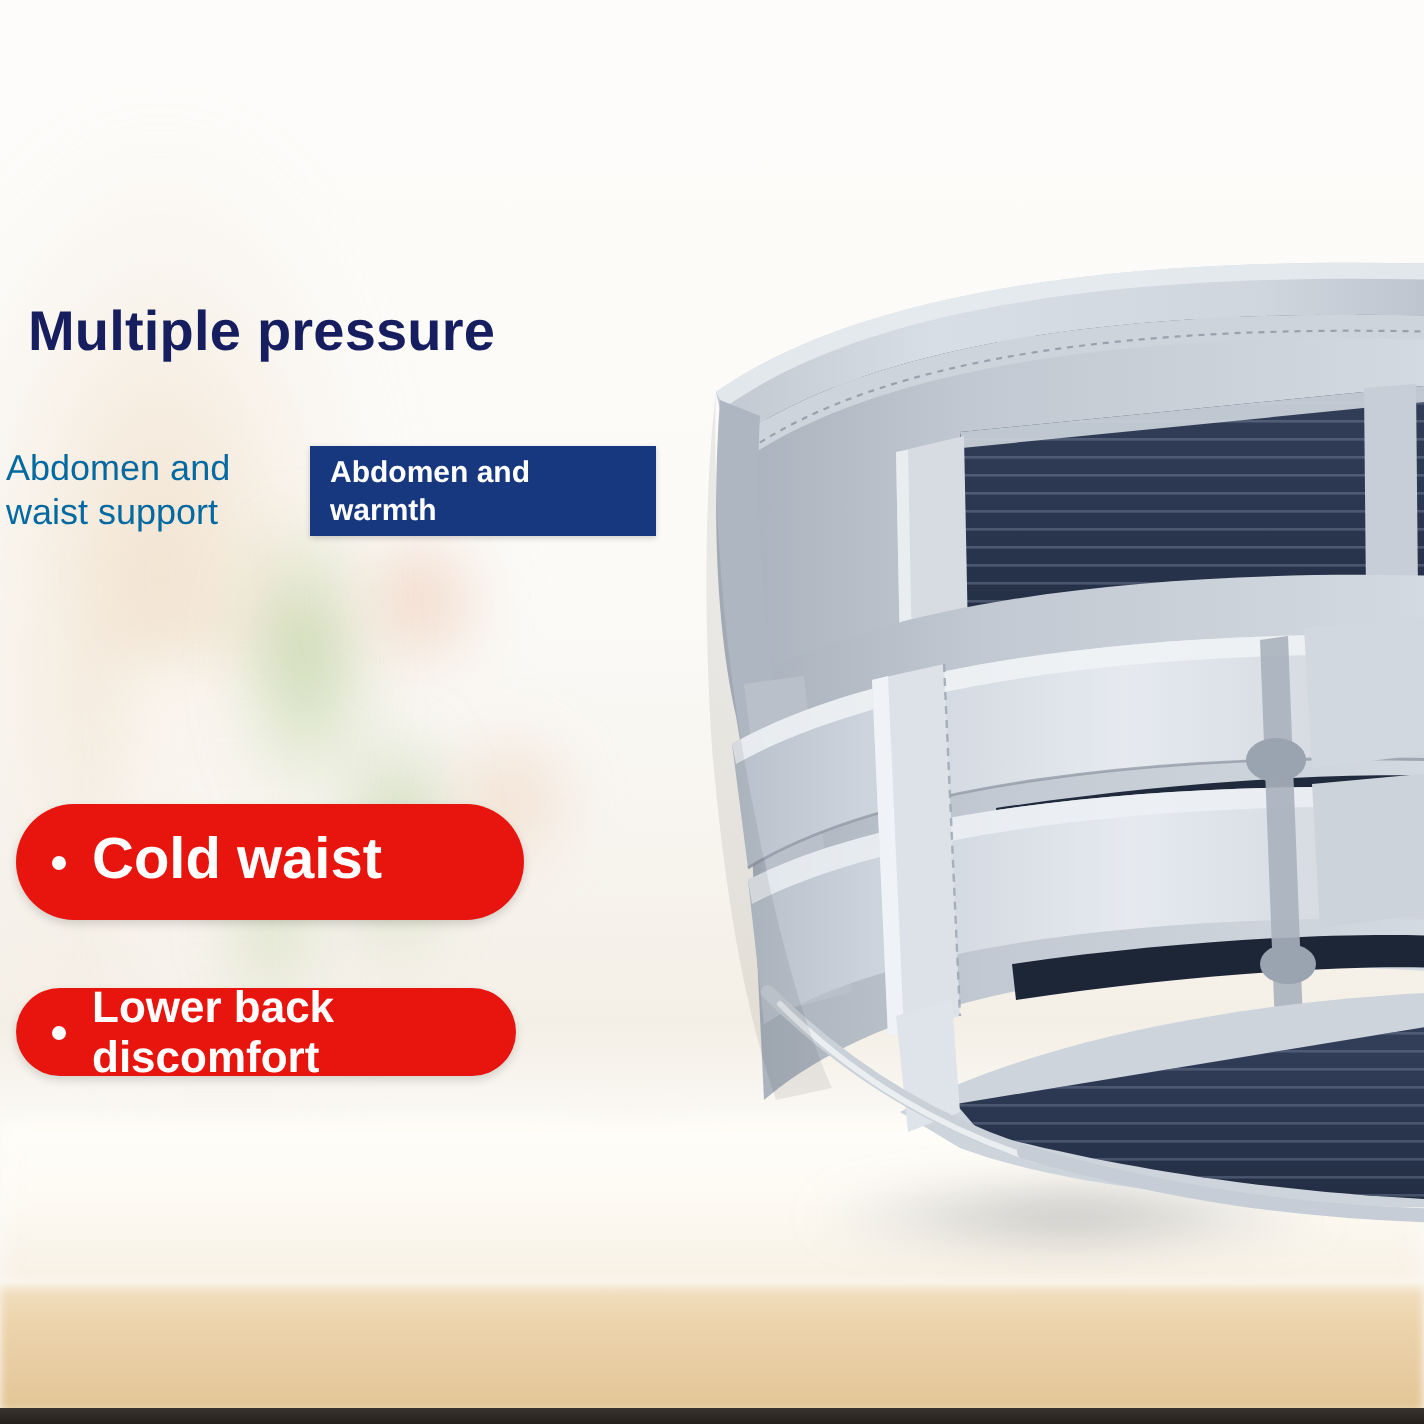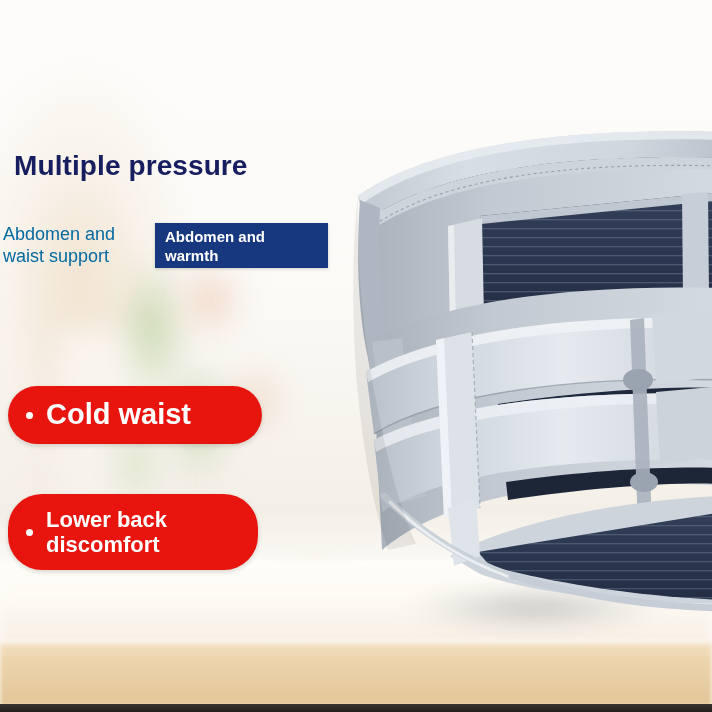--- a/index.html
+++ b/index.html
@@ -98,22 +98,22 @@
   }
 
   
   .pill{
     position:absolute;
     background:#e8150f;
     border-radius:34px;
     box-shadow:0 2px 5px rgba(0,0,0,.15);
     display:flex;align-items:center;
   }
-  #pill-cold{left:8px;top:386px;width:254px;height:58px;}
-  #pill-lower{left:8px;top:494px;width:250px;height:76px;}
+  #pill-cold{left:8px;top:402px;width:254px;height:58px;}
+  #pill-lower{left:8px;top:494px;width:250px;height:44px;}
   .pill .dot{
     width:7px;height:7px;border-radius:50%;
     background:#ffffff;flex:0 0 auto;margin-left:18px;
   }
   .pill .pill-label{
     color:#ffffff;font-weight:700;white-space:pre-line;
     margin-left:13px;line-height:1.14;
   }
   #pill-cold .pill-label{font-size:29px;}
   #pill-lower .pill-label{font-size:22px;}

